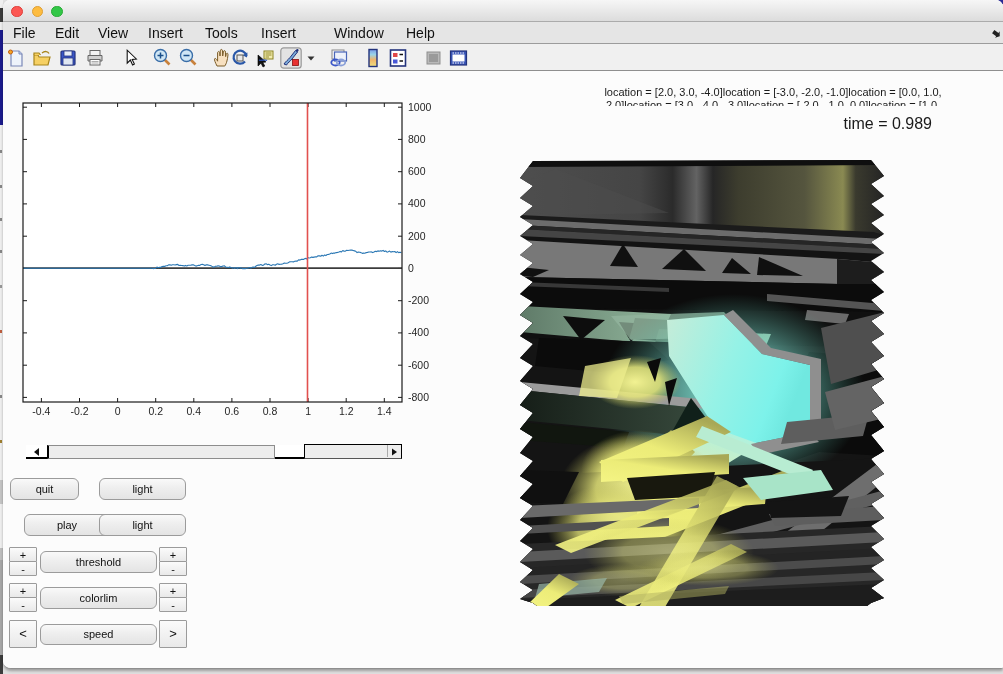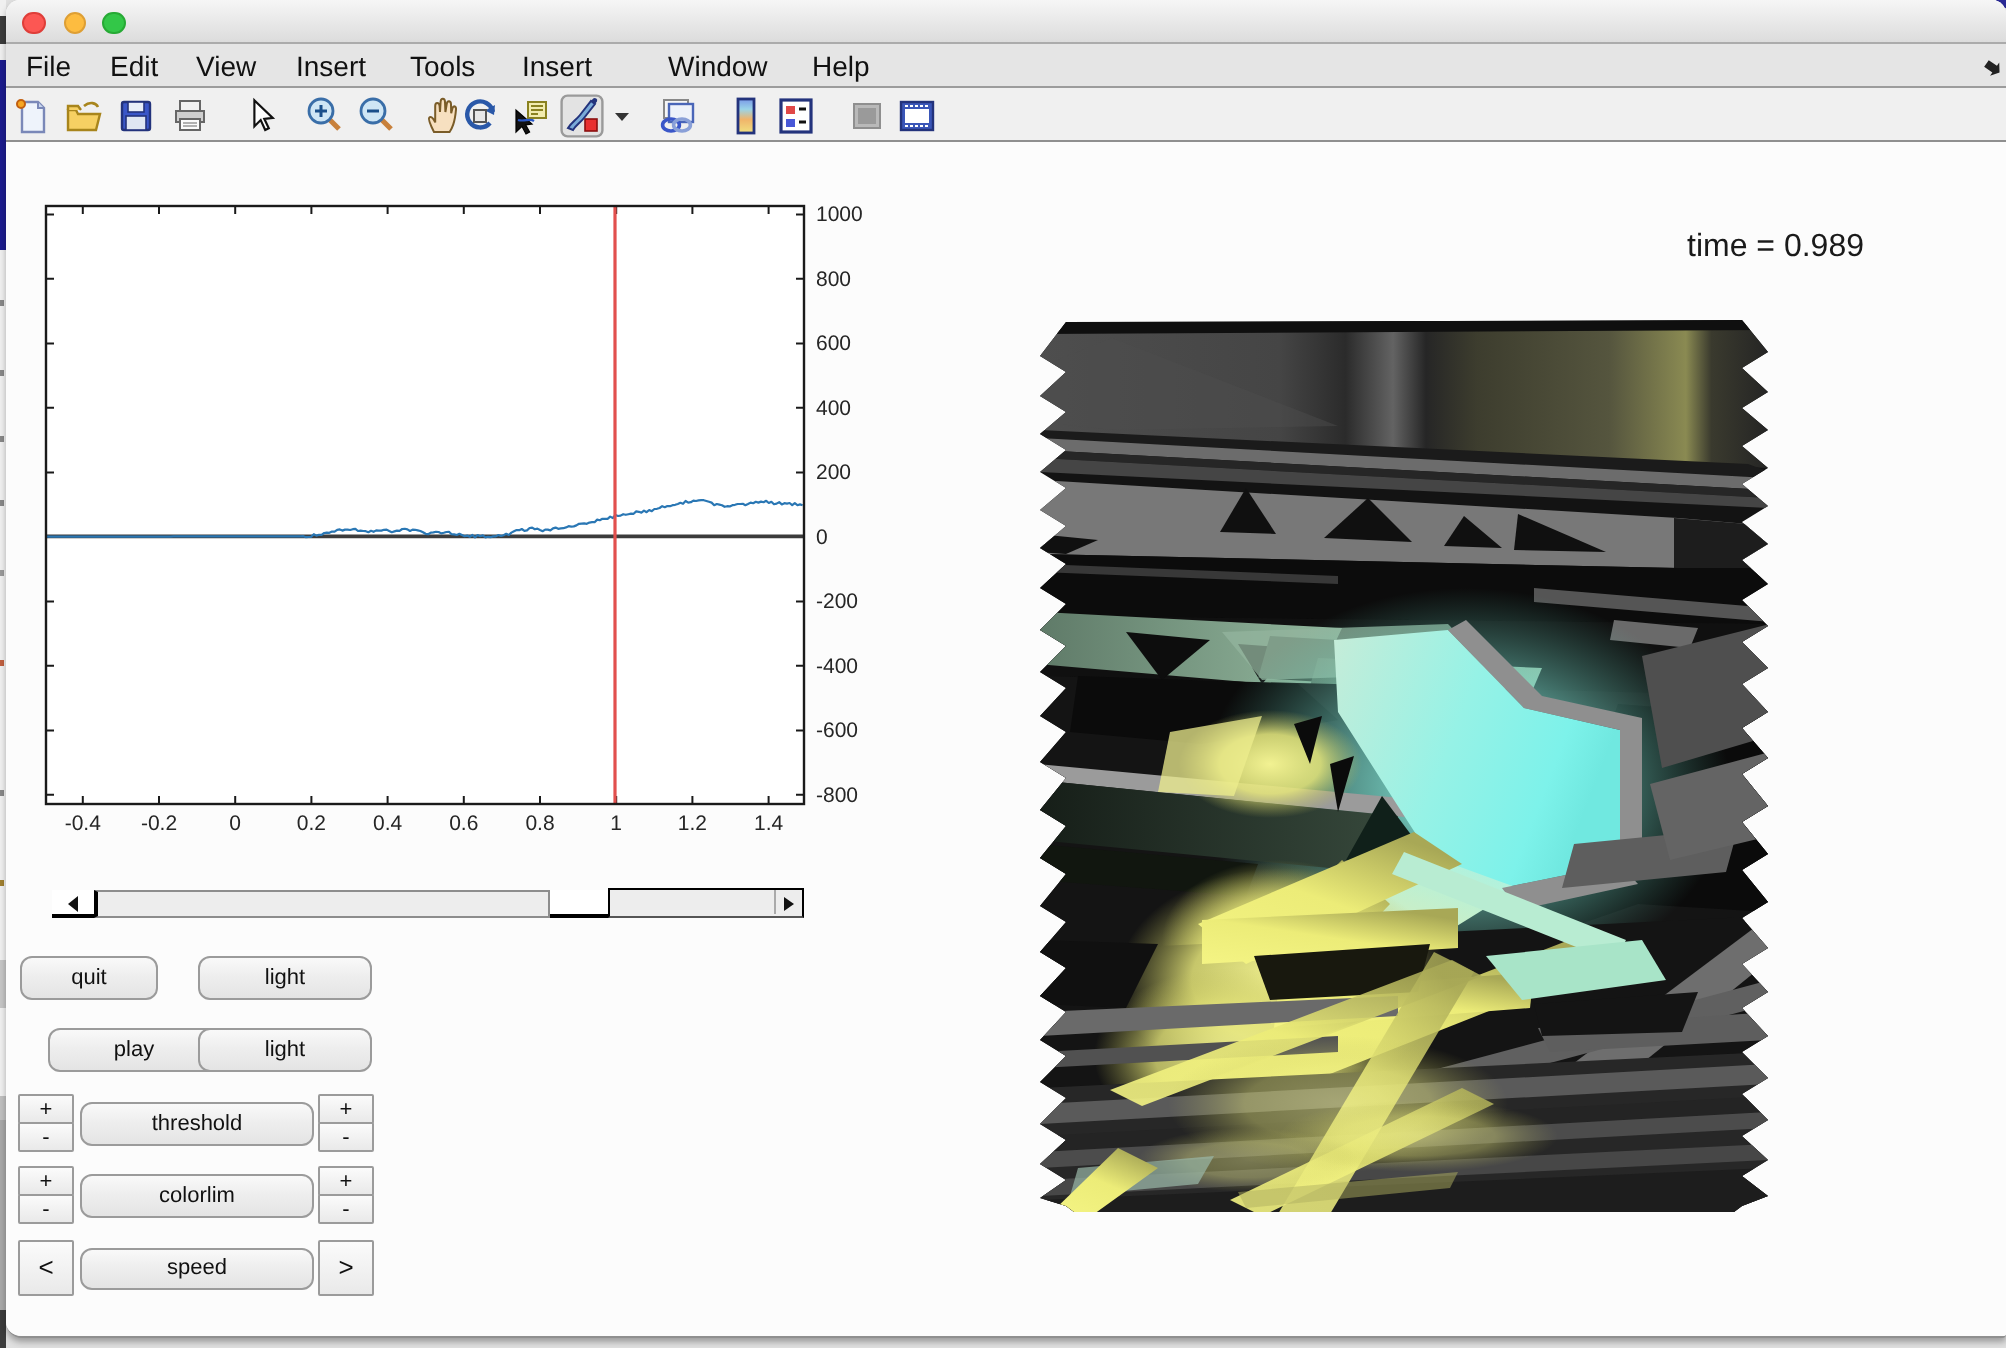--- a/index.html
+++ b/index.html
@@ -158,20 +158,25 @@
       </svg>
 <svg style="position:absolute;left:445.0px;top:3px;" width="20" height="22" viewBox="0 0 20 22">
         <rect x="2.5" y="4" width="16" height="14" fill="#3a56b8" stroke="#23337c" stroke-width="1.2"></rect>
 <rect x="4.5" y="7.5" width="12" height="7" fill="#fff"></rect>
 <path d="M4.5 6 H16.5" stroke="#fff" stroke-width="1" stroke-dasharray="1.5 1"></path>
 <path d="M4.5 16 H16.5" stroke="#fff" stroke-width="1" stroke-dasharray="1.5 1"></path>
       </svg>
 </div>
   <div id="canvas">
 
+    <div style="position:absolute;left:595px;top:13.5px;width:350px;height:20.5px;overflow:hidden;
+         text-align:center;font-size:11px;line-height:13.9px;color:#1a1a1a;">
+      <div>location = [2.0, 3.0, -4.0]location = [-3.0, -2.0, -1.0]location = [0.0, 1.0,</div>
+      <div>2.0]location = [3.0, -4.0, -3.0]location = [-2.0, -1.0, 0.0]location = [1.0,</div>
+    </div>
     <div style="position:absolute;right:71px;top:43px;font-size:16px;color:#1a1a1a;">time = 0.989</div>
 
     <svg id="plot" style="position:absolute;left:7px;top:23px;" width="430" height="330" viewBox="0 0 430 330">
 <rect x="13" y="8" width="379" height="299" fill="#ffffff" stroke="none"></rect>
 <path d="M31.4 307V303 M31.4 8V12 M69.5 307V303 M69.5 8V12 M107.6 307V303 M107.6 8V12 M145.7 307V303 M145.7 8V12 M183.8 307V303 M183.8 8V12 M221.9 307V303 M221.9 8V12 M260.0 307V303 M260.0 8V12 M298.1 307V303 M298.1 8V12 M336.2 307V303 M336.2 8V12 M374.3 307V303 M374.3 8V12 M13 12.2H17 M392 12.2H388 M13 44.4H17 M392 44.4H388 M13 76.7H17 M392 76.7H388 M13 108.9H17 M392 108.9H388 M13 141.2H17 M392 141.2H388 M13 173.4H17 M392 173.4H388 M13 205.7H17 M392 205.7H388 M13 237.9H17 M392 237.9H388 M13 270.2H17 M392 270.2H388 M13 302.4H17 M392 302.4H388" stroke="#1a1a1a" stroke-width="1" fill="none"></path>
 <line x1="13" y1="173.2" x2="392" y2="173.2" stroke="#3c3c3c" stroke-width="1.8"></line>
 <polyline points="13.0,173.3 14.3,173.3 15.6,173.3 16.9,173.3 18.2,173.3 19.5,173.3 20.8,173.3 22.1,173.3 23.4,173.3 24.7,173.3 26.0,173.3 27.3,173.3 28.6,173.3 29.9,173.3 31.2,173.3 32.5,173.3 33.8,173.3 35.1,173.3 36.4,173.3 37.7,173.3 39.0,173.3 40.3,173.3 41.6,173.3 42.9,173.3 44.2,173.3 45.5,173.3 46.8,173.3 48.1,173.3 49.4,173.3 50.7,173.3 52.0,173.3 53.3,173.3 54.6,173.3 55.9,173.3 57.2,173.3 58.5,173.3 59.8,173.3 61.1,173.3 62.4,173.3 63.7,173.3 65.0,173.3 66.3,173.3 67.6,173.3 68.9,173.3 70.2,173.3 71.5,173.3 72.8,173.3 74.1,173.3 75.4,173.3 76.7,173.2 78.0,173.2 79.3,173.2 80.6,173.2 81.9,173.2 83.2,173.2 84.5,173.2 85.8,173.2 87.1,173.2 88.4,173.2 89.7,173.2 91.0,173.2 92.3,173.2 93.6,173.2 94.9,173.2 96.2,173.2 97.5,173.2 98.8,173.2 100.1,173.2 101.4,173.2 102.7,173.2 104.0,173.2 105.3,173.2 106.6,173.2 107.9,173.2 109.2,173.2 110.5,173.2 111.8,173.2 113.1,173.2 114.4,173.2 115.7,173.2 117.0,173.2 118.3,173.2 119.6,173.2 120.9,173.2 122.2,173.2 123.5,173.2 124.8,173.2 126.1,173.2 127.4,173.2 128.7,173.2 130.0,173.2 131.3,173.2 132.6,173.2 133.9,173.2 135.2,173.2 136.5,173.2 137.8,173.2 139.1,173.2 140.4,173.2 141.7,173.1 143.0,173.6 144.3,173.5 145.6,173.4 146.9,172.1 148.2,172.8 149.5,172.4 150.8,172.4 152.1,171.5 153.4,171.3 154.7,171.4 156.0,170.8 157.3,170.8 158.6,169.9 159.9,169.7 161.2,170.3 162.5,169.8 163.8,169.8 165.1,170.0 166.4,169.6 167.7,169.4 169.0,170.5 170.3,170.3 171.6,170.5 172.9,170.6 174.2,171.1 175.5,170.4 176.8,170.9 178.1,170.2 179.4,170.3 180.7,170.3 182.0,169.9 183.3,169.8 184.6,170.5 185.9,171.1 187.2,170.7 188.5,170.3 189.8,170.4 191.1,169.5 192.4,169.4 193.7,169.7 195.0,170.5 196.3,169.8 197.6,169.9 198.9,170.2 200.2,170.5 201.5,171.1 202.8,171.9 204.1,172.1 205.4,171.3 206.7,171.2 208.0,170.9 209.3,171.0 210.6,171.7 211.9,171.4 213.2,171.0 214.5,170.9 215.8,172.1 217.1,172.2 218.4,172.5 219.7,171.9 221.0,172.5 222.3,173.1 223.6,172.8 224.9,173.4 226.2,172.5 227.5,173.7 228.8,172.5 230.1,173.1 231.4,172.7 232.7,173.7 234.0,173.4 235.3,173.6 236.6,173.2 237.9,173.2 239.2,172.5 240.5,173.0 241.8,172.6 243.1,171.9 244.4,172.5 245.7,171.3 247.0,170.6 248.3,170.0 249.6,170.1 250.9,169.5 252.2,170.4 253.5,170.2 254.8,169.0 256.1,168.8 257.4,169.6 258.7,169.3 260.0,170.0 261.3,170.6 262.6,169.8 263.9,169.8 265.2,170.2 266.5,169.2 267.8,168.8 269.1,169.4 270.4,169.2 271.7,169.1 273.0,168.7 274.3,168.1 275.6,168.3 276.9,168.2 278.2,167.7 279.5,166.9 280.8,166.8 282.1,166.7 283.4,166.9 284.7,166.3 286.0,166.1 287.3,166.1 288.6,164.8 289.9,165.1 291.2,164.4 292.5,164.4 293.8,164.4 295.1,163.3 296.4,164.0 297.7,162.5 299.0,163.0 300.3,162.8 301.6,162.1 302.9,162.4 304.2,162.1 305.5,161.8 306.8,161.9 308.1,160.7 309.4,160.9 310.7,161.3 312.0,160.3 313.3,161.1 314.6,160.0 315.9,160.6 317.2,159.5 318.5,159.4 319.8,159.0 321.1,158.1 322.4,158.6 323.7,158.0 325.0,158.1 326.3,157.6 327.6,157.4 328.9,157.0 330.2,156.4 331.5,156.9 332.8,155.5 334.1,156.3 335.4,156.1 336.7,155.3 338.0,155.5 339.3,155.2 340.6,155.1 341.9,155.1 343.2,155.5 344.5,155.9 345.8,156.3 347.1,157.6 348.4,157.0 349.7,157.3 351.0,157.6 352.3,158.4 353.6,158.1 354.9,158.2 356.2,157.6 357.5,157.4 358.8,157.0 360.1,157.0 361.4,156.9 362.7,157.6 364.0,157.0 365.3,156.3 366.6,156.6 367.9,155.9 369.2,156.3 370.5,155.8 371.8,156.1 373.1,155.4 374.4,156.5 375.7,155.9 377.0,157.1 378.3,156.8 379.6,156.1 380.9,157.2 382.2,156.6 383.5,156.8 384.8,156.5 386.1,157.6 387.4,156.6 388.7,157.6 390.0,157.2 391.3,157.6" fill="none" stroke="#2a77b4" stroke-width="1.1" stroke-linejoin="round"></polyline>
 <line x1="297.5" y1="8" x2="297.5" y2="307" stroke="#e2504e" stroke-width="1.6"></line>
 <rect x="13" y="8" width="379" height="299" fill="none" stroke="#1a1a1a" stroke-width="1.2"></rect>
 <text x="31.4" y="320" font-size="10.5" fill="#262626" text-anchor="middle">-0.4</text>

